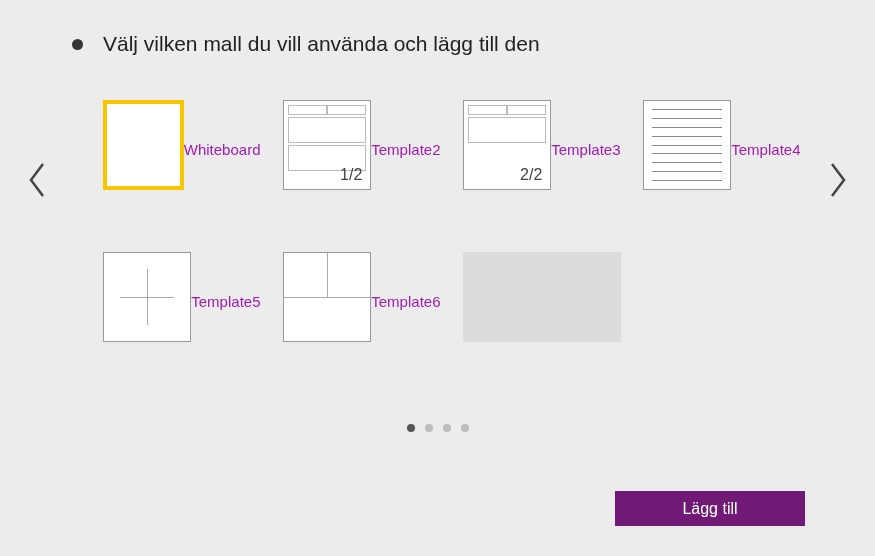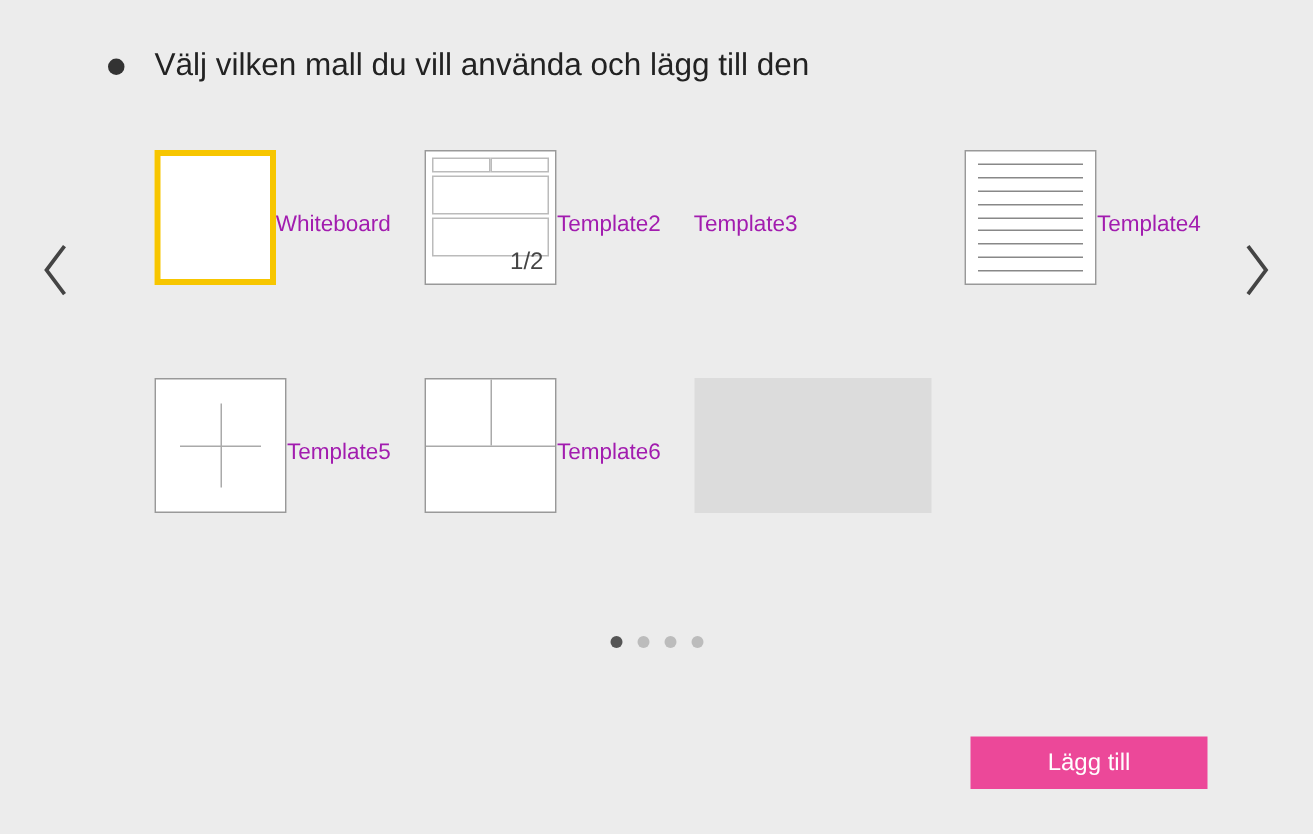--- a/index.html
+++ b/index.html
@@ -120,23 +120,23 @@
   .dot.active { background: #555; }
   
   .footer {
     position: absolute;
     right: 70px;
     bottom: 30px;
     display: flex;
     gap: 14px;
   }
   .btn {
-    width: 158px;
+    width: 190px;
     height: 35px;
-    background: #ec4899;
+    background: #701a75;
     color: #fff;
     border: none;
     font-size: 16px;
     cursor: pointer;
     font-family: inherit;
   }
 </style>
 </head>
 <body>
 
@@ -174,20 +174,30 @@
             </div>
           <div class="box"></div>
           <div class="box"></div>
         </div>
         <span class="page-num">1/2</span>
       </div>
       <div class="tile-label">Template2</div>
     </div>
 
     <div class="tile">
+      <div class="thumb">
+        <div class="form-mini">
+          <div class="toprow">
+              <div></div>
+              <div></div>
+            </div>
+          <div class="box"></div>
+        </div>
+        <span class="page-num">2/2</span>
+      </div>
       <div class="tile-label">Template3</div>
     </div>
 
     <div class="tile">
       <div class="thumb">
         <div class="lines">
             <div></div>
             <div></div>
             <div></div>
             <div></div>

